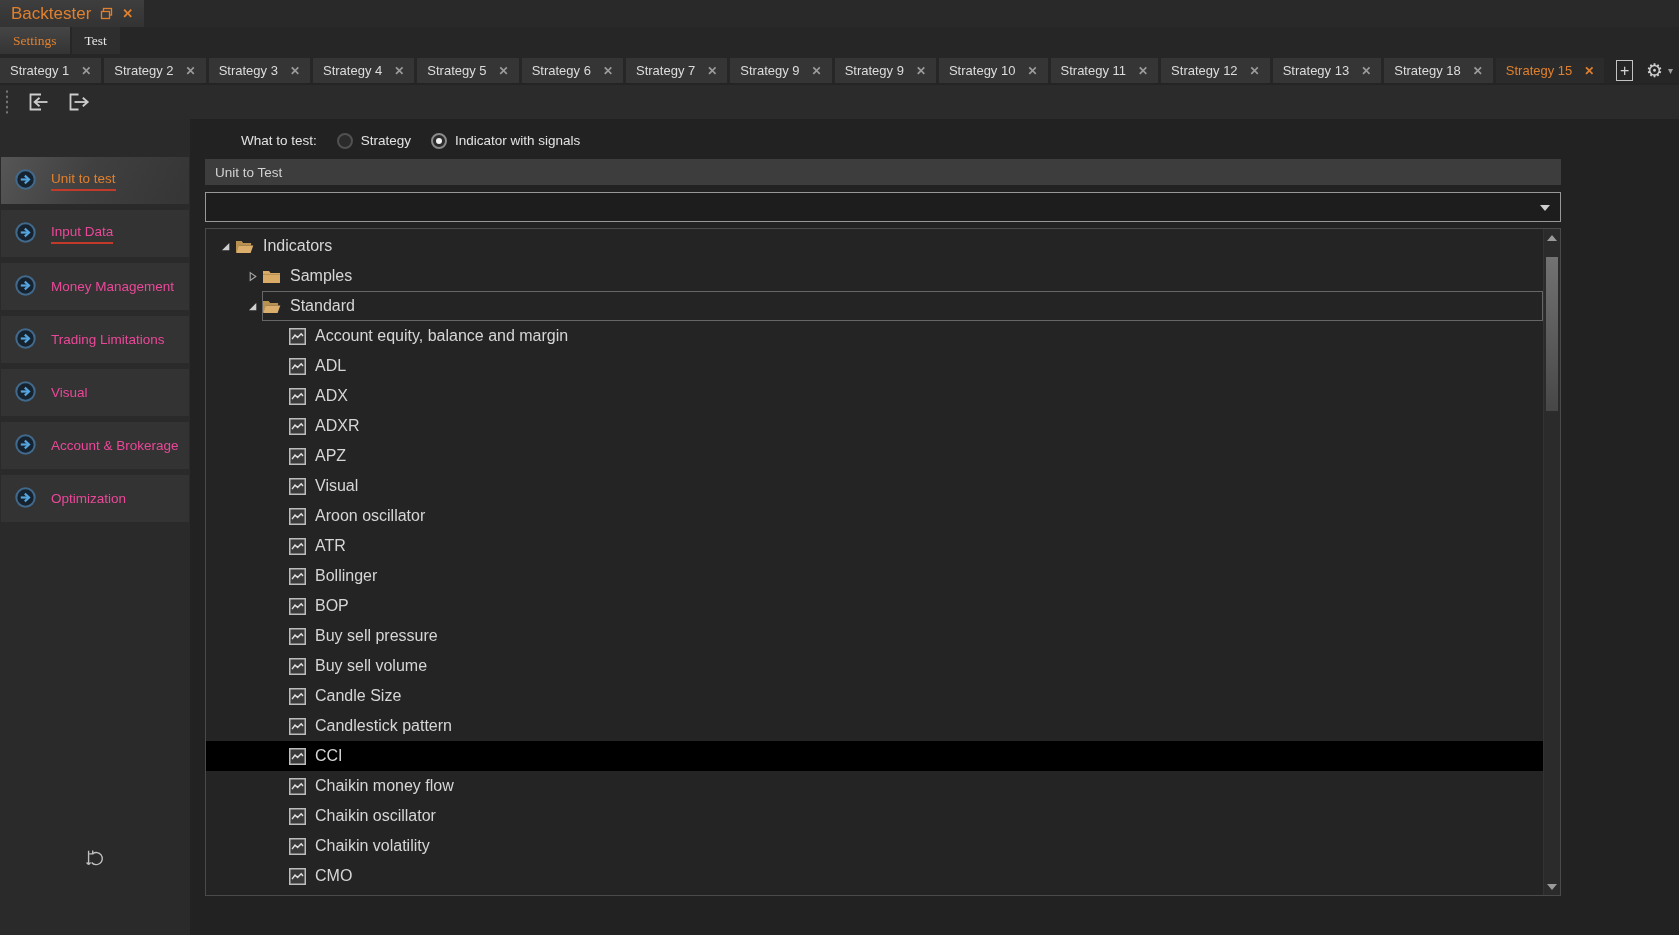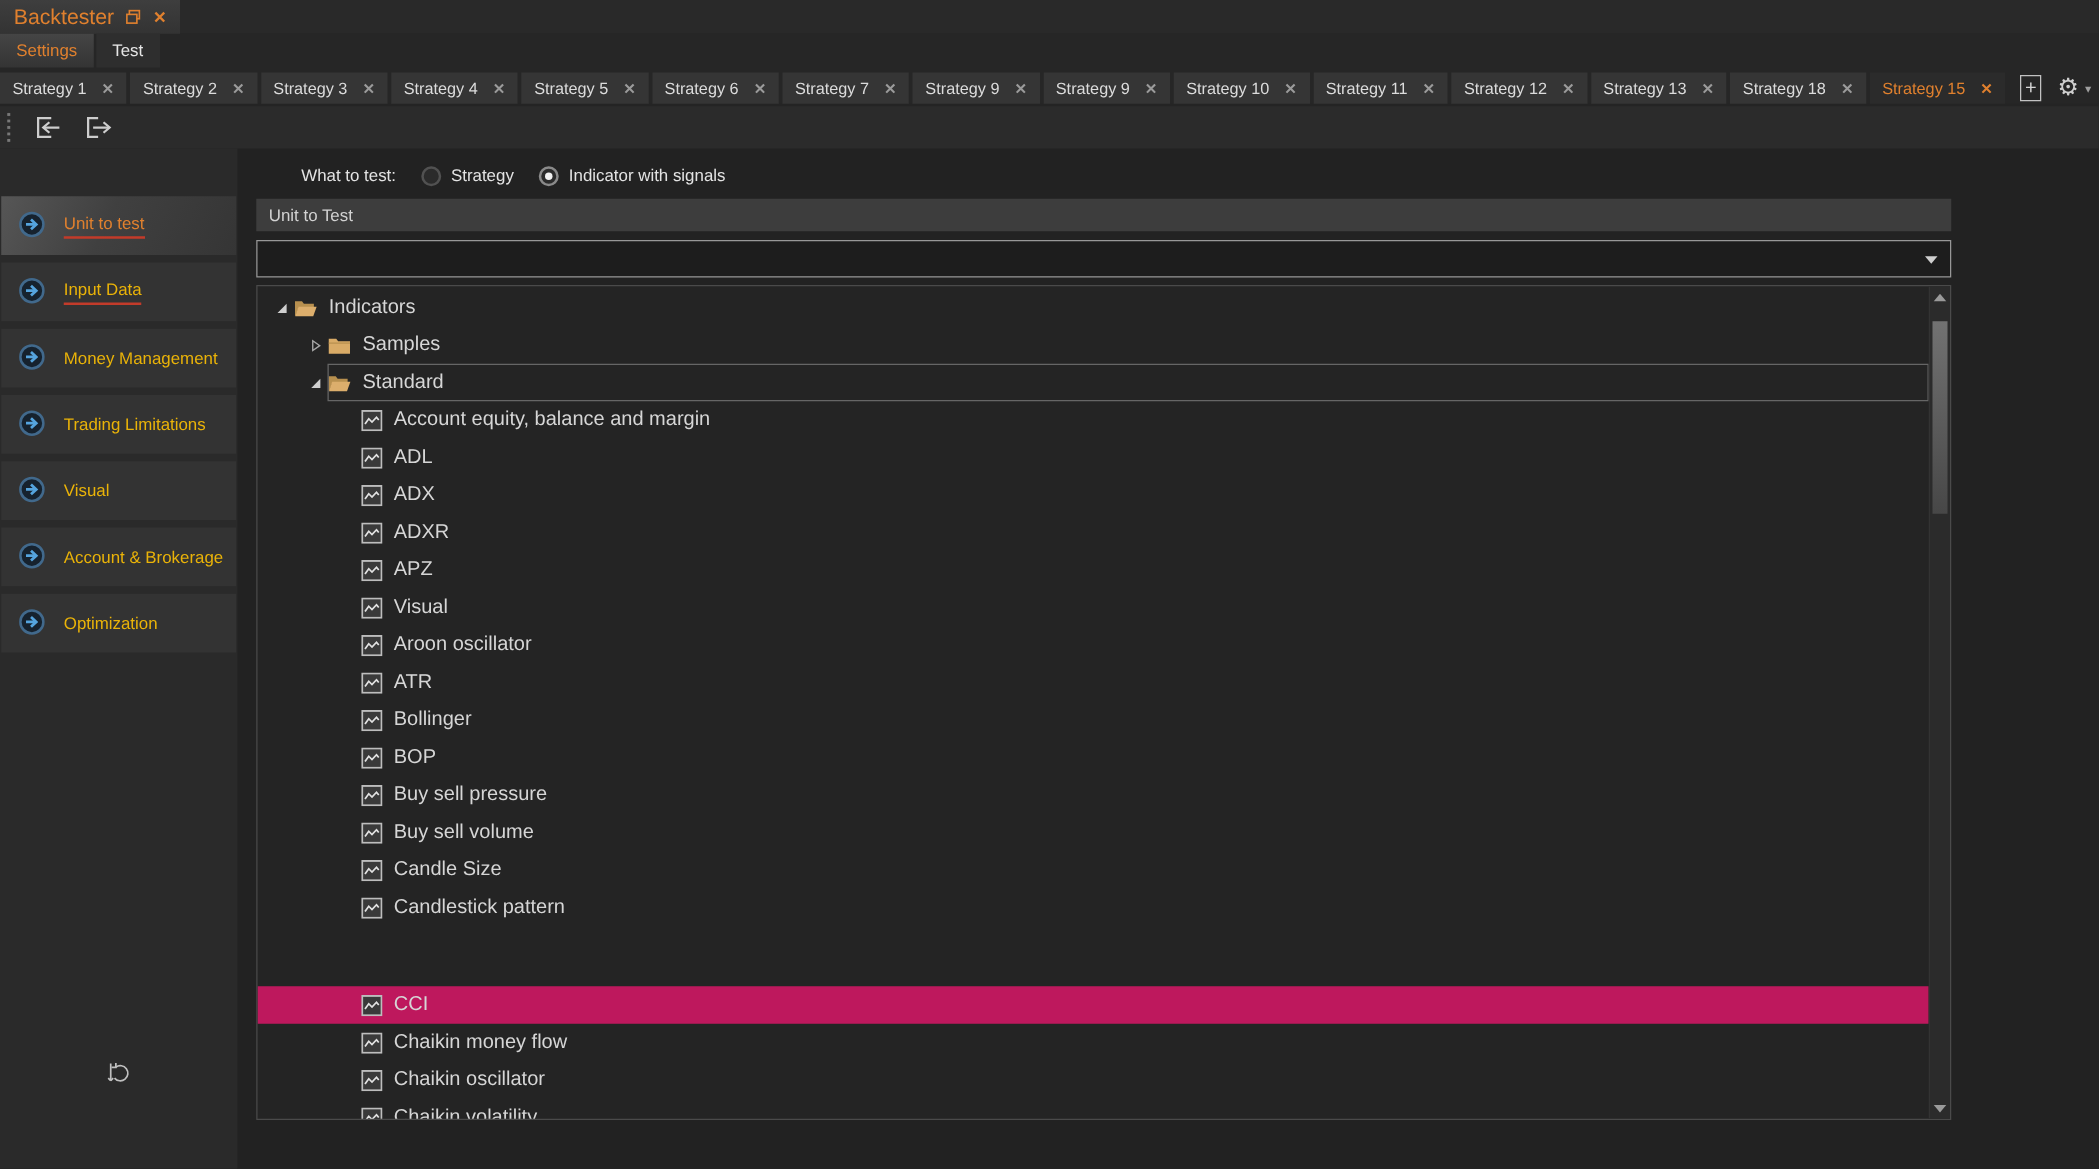--- a/index.html
+++ b/index.html
@@ -15,21 +15,21 @@
   
   .titlebar { height:27px; background:#292929; display:flex; align-items:stretch; }
   .doc-tab { display:inline-flex; align-items:center; gap:9px; padding:0 11px;
              background:linear-gradient(#3e3e3e,#333); }
   .doc-tab .t { color:#e0802e; font-size:17px; }
   .doc-tab .x { color:#e0802e; font-size:13px; font-weight:bold; cursor:default; }
   .doc-tab svg { display:block; }
 
   
   .viewtabs { height:27px; display:flex; background:#262626; }
-  .vtab { display:inline-flex; align-items:center; padding:0 13px; font-size:13.5px; color:#e6e6e6; background:#2e2e2e; }
+  .vtab { display:inline-flex; align-items:center; padding:0 13px; font-size:13.5px; color:#e6e6e6; background:#2e2e2e;font-family:Liberation Serif, serif; }
   .vtab.sel { background:linear-gradient(#454545,#343434); color:#e0802e; }
   .vtab + .vtab { margin-left:2px; }
 
   
   .strategy-row { height:25px; margin-top:4px; display:flex; align-items:stretch; gap:3px; padding-right:6px; }
   .stab { display:inline-flex; align-items:center; gap:12px; padding:0 10px; background:#353535; color:#dcdcdc; white-space:nowrap; }
   .stab .x { color:#9b9b9b; font-size:12px; font-weight:bold; }
   .stab.sel { background:#2b2b2b; color:#e0802e; }
   .stab.sel .x { color:#e0802e; }
   .plus-btn { align-self:center; width:23px; height:21px; margin-left:9px; border:1px solid #c2c2c2;
@@ -42,21 +42,21 @@
   .toolbar { height:36px; background:#2b2b2b; display:flex; align-items:center; gap:10px; padding-left:5px; border-top:2px solid #242424; }
   .grip { width:4px; height:26px; margin-right:4px;
           background:radial-gradient(circle, #787878 1.1px, transparent 1.5px) 0 0 / 4px 5.2px repeat-y; }
   .tool-btn { width:30px; height:28px; display:flex; align-items:center; justify-content:center; }
 
   
   .bodyrow { display:flex; height:816px; }
   .sidebar { width:190px; background:#2a2a2a; padding-top:38px; position:relative; flex:none; }
   .side-item { height:47px; margin:0 1px 6px 1px; background:#333; display:flex; align-items:center; gap:14px; padding-left:13px; }
   .side-item.sel { background:linear-gradient(115deg,#565656 0%,#404040 45%,#353535 100%); }
-  .side-item .lbl { font-size:13.5px; color:#eab308; }
+  .side-item .lbl { font-size:13.5px; color:#ec4899; }
   .side-item.sel .lbl { color:#e0802e; }
   .side-item .lbl.note { border-bottom:2px solid #c23b2a; padding-bottom:3px; }
   .refresh-corner { position:absolute; left:84px; bottom:62px; }
 
   .main { flex:1; background:#222; padding:9px 118px 0 15px; position:relative; }
 
   .what-row { height:25px; display:flex; align-items:center; margin-bottom:6px;margin-left:36px; }
   .what-row .cap { color:#e3e3e3; font-size:13.5px; }
   .radio-opt { display:inline-flex; align-items:center; gap:8px; margin-left:20px; }
   .radio { width:16px; height:16px; border-radius:50%; border:2px solid #515151; background:#2b2b2b; position:relative; flex:none; }
@@ -66,21 +66,21 @@
 
   .sec-header { height:26px; background:#3d3d3d; display:flex; align-items:center; padding-left:10px; color:#d2d2d2; font-size:13.5px; margin-bottom:7px; }
 
   .combo { height:30px; background:#1d1d1d; border:1px solid #989898; position:relative; display:flex; align-items:center; padding-left:8px; margin-bottom:6px; }
   .combo .arrow { position:absolute; right:10px; top:12px; width:0; height:0;
                   border-left:5.5px solid transparent; border-right:5.5px solid transparent; border-top:6.5px solid #cfcfcf; }
 
   .tree-panel { position:relative; height:668px; border:1px solid #4a4a4a; background:#242424; overflow:hidden; }
   .tree-rows { position:absolute; left:0; top:2px; right:17px; }
   .trow { height:30px; display:flex; align-items:center; }
-  .trow.sel { background:#be185d;margin-top:48px; }
+  .trow.sel { background:#000000; }
   .exp { width:19px; flex:none; display:flex; align-items:center; justify-content:center; }
   .ticon { flex:none; margin-right:9px; display:flex; align-items:center; }
   .tlabel { font-size:16px; color:#d6d6d6; white-space:nowrap; }
   .hwrap { display:flex; align-items:center; flex:1; height:100%; }
   .hwrap.focus { outline:1px solid #666; outline-offset:-1px; }
 
   .vscroll { position:absolute; right:0; top:0; bottom:0; width:17px; background:#2b2b2b; border-left:1px solid #333; }
   .sb-btn { position:absolute; left:0; width:100%; height:17px; display:flex; align-items:center; justify-content:center; }
   .sb-btn.up { top:0; } .sb-btn.down { bottom:0; }
   .tri-up { width:0; height:0; border-left:5px solid transparent; border-right:5px solid transparent; border-bottom:6px solid #9a9a9a; }

